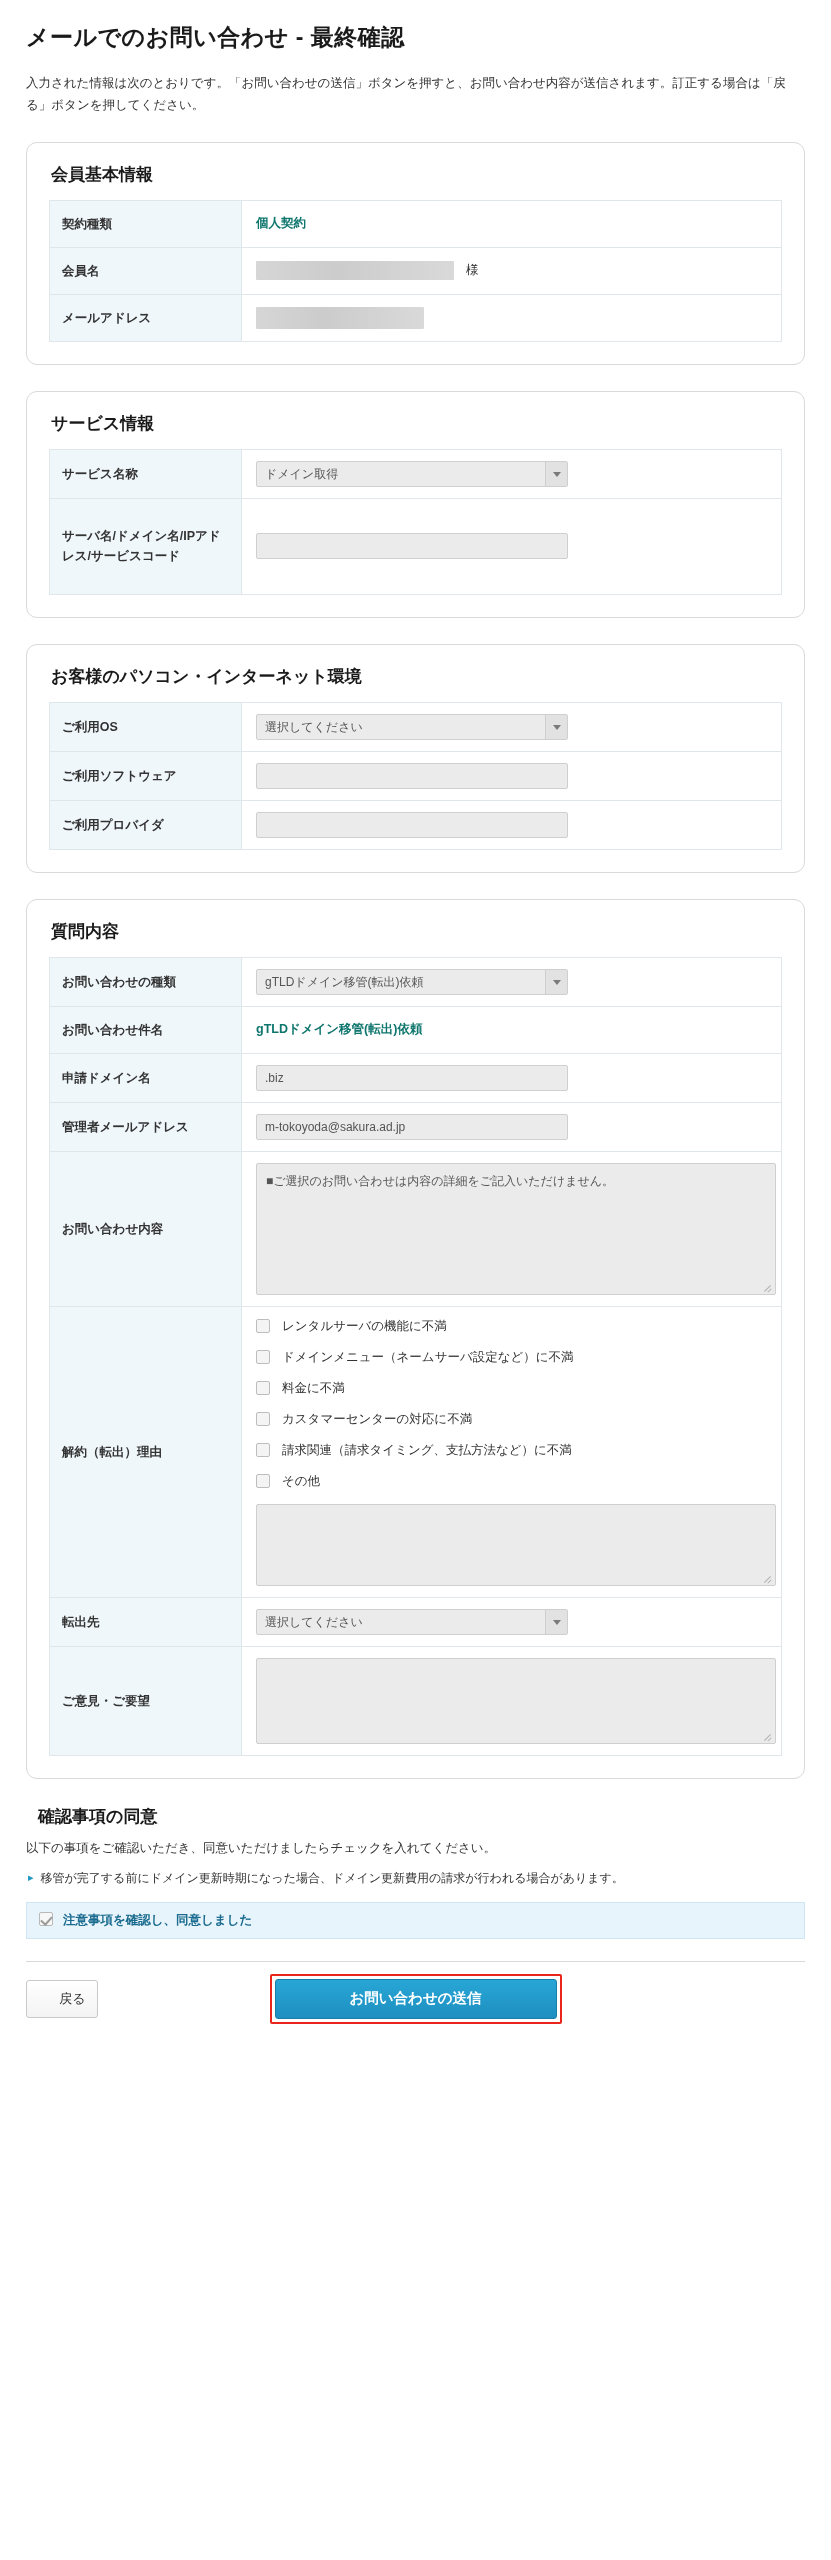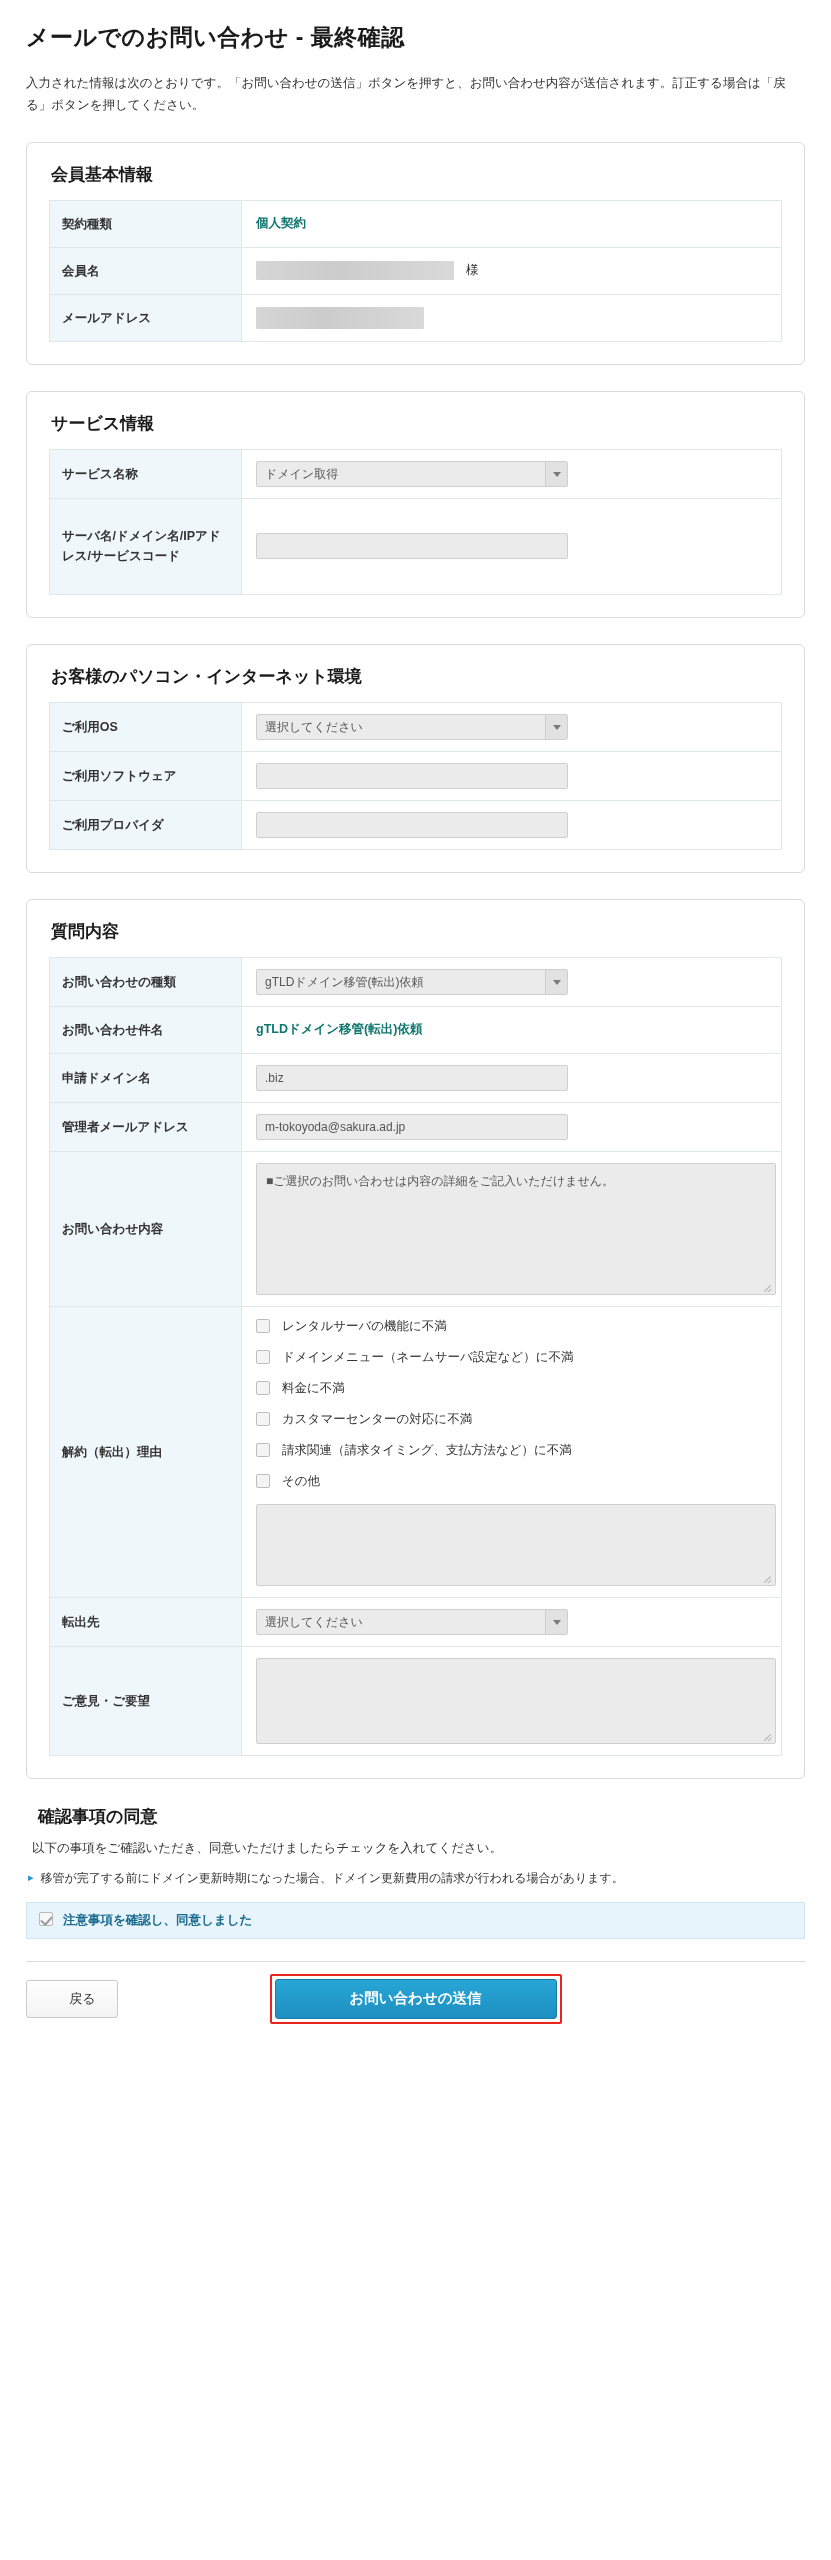--- a/index.html
+++ b/index.html
@@ -28,21 +28,21 @@
   }
   .intro {
     font-size: 12.5px;
     line-height: 1.75;
     color: #333;
     margin-bottom: 22px;
   }
   
   .card {
     border: 1px solid #d9d9d9;
-    border-radius: 6px;
+    border-radius: 11px;
     background: #fff;
     margin-bottom: 26px;
     padding: 16px 22px 22px 22px;
     margin-top: 25px;
   }
   .card-title {
     font-size: 17px;
     font-weight: bold;
     color: #1a1a1a;
     padding: 4px 0 14px 2px;
@@ -167,21 +167,21 @@
   
   .agree-title {
     font-size: 17px;
     font-weight: bold;
     color: #1a1a1a;
     margin: 4px 0 12px 12px;
   }
   .agree-lead {
     font-size: 12.5px;
     color: #333;
-    margin: 0 0 12px 6px;
+    margin: 0 0 12px 0;
   }
   .agree-note {
     font-size: 12px;
     color: #333;
     display: flex;
     align-items: flex-start;
     margin: 0 0 14px 2px;
     line-height: 1.6;
   }
   .agree-note .bullet {
@@ -222,21 +222,21 @@
     padding: 18px 0 26px 0;
     display: flex;
     align-items: center;
     position: relative;
     min-height: 74px;
   }
   .btn-back {
     border: 1px solid #c9c9c9;
     background: linear-gradient(#ffffff,#f3f3f3);
     border-radius: 3px;
-    width: 92px;
+    width: 72px;
     height: 38px;
     font-size: 13px;
     color: #333;
     display: flex;
     align-items: center;
     justify-content: center;
     cursor: pointer;
     padding-left: 21px;
   }
   .submit-wrap {

